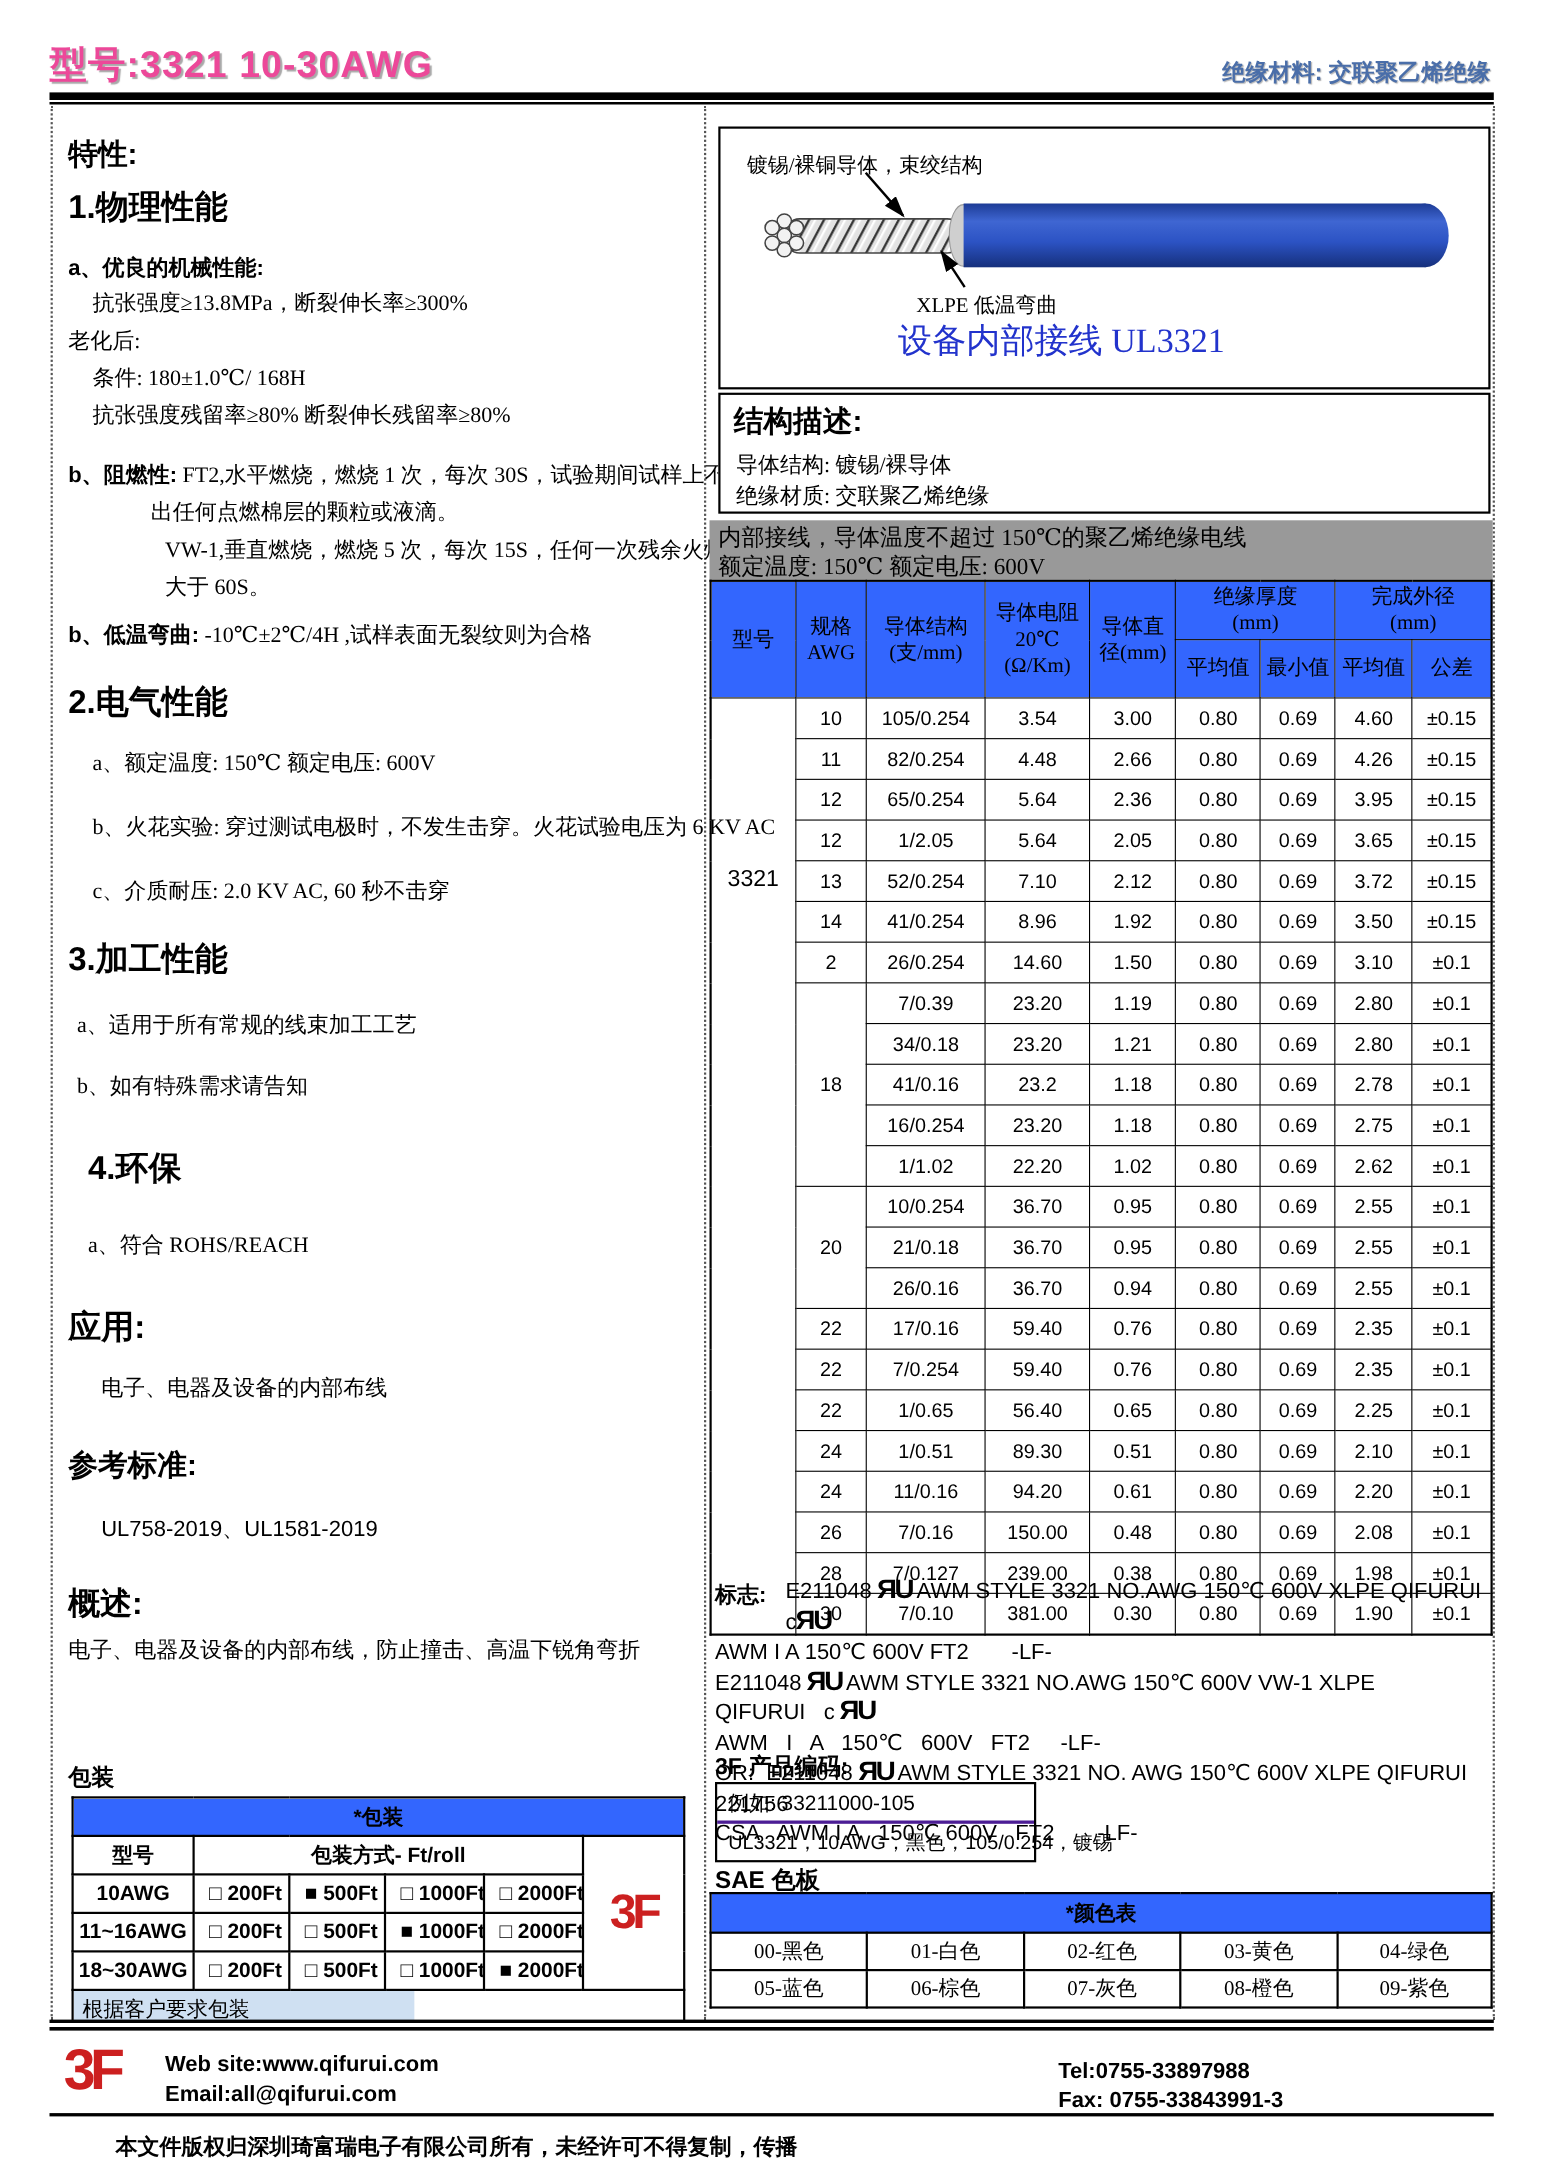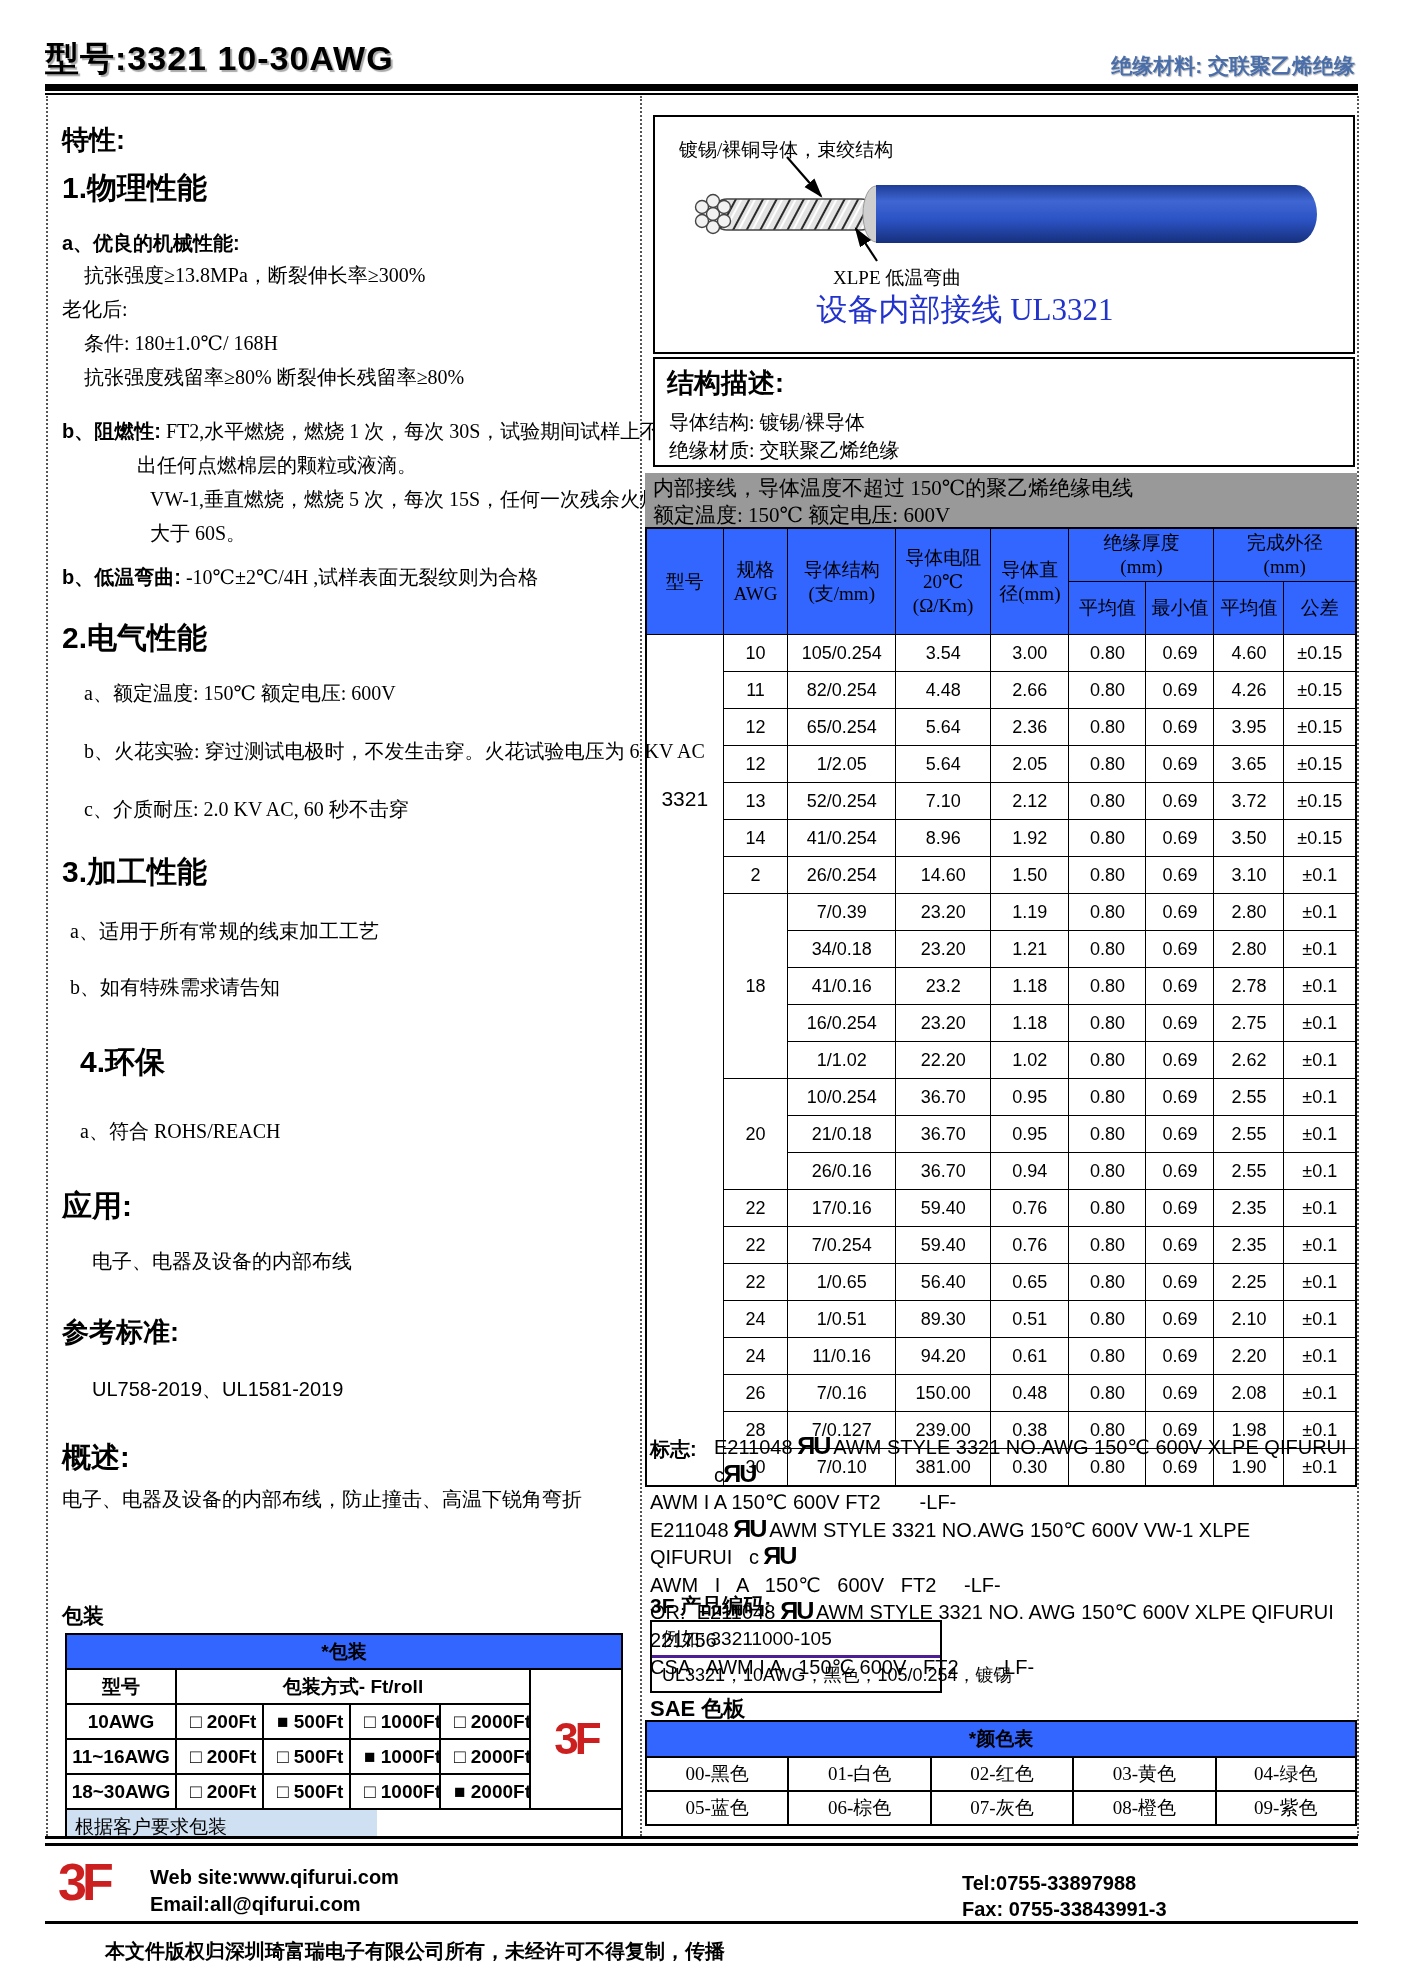--- a/index.html
+++ b/index.html
@@ -2,21 +2,21 @@
 <html><head>
 <meta charset="utf-8">
 <style>
   html,body{margin:0;padding:0;background:#fff;}
   #page{position:relative;width:1403px;height:1985px;background:#fff;overflow:hidden;
         font-family:"Liberation Sans","DejaVu Sans",sans-serif;color:#000;}
   .abs{position:absolute;}
   .b{font-weight:bold;}
 
   
-  .doc-title{font-size:34px;font-weight:bold;color:#000000;letter-spacing:1px;text-shadow:2px 2px 1px #a9a9a9;}
+  .doc-title{font-size:34px;font-weight:bold;color:#ec4899;letter-spacing:1px;text-shadow:2px 2px 1px #a9a9a9;}
   .doc-sub{font-size:21px;font-weight:bold;color:#4a6ea9;text-shadow:1px 1px 1px #b5b5b5;}
   .dblline{height:11px;background:linear-gradient(to bottom,#000 0 7px,#fff 7px 9px,#000 9px 11px);}
   .botline{height:10px;background:linear-gradient(to bottom,#000 0 3px,#fff 3px 7px,#000 7px 10px);}
   .dotv{border-left:2px dotted #555;width:0;}
 
   
   .h1{font-size:27px;font-weight:bold;}
   .h2{font-size:30px;font-weight:bold;}
   .h3{font-size:20px;font-weight:bold;}
   .body-line{font-size:20px;font-family:"Liberation Serif","DejaVu Serif",serif;white-space:nowrap;}

